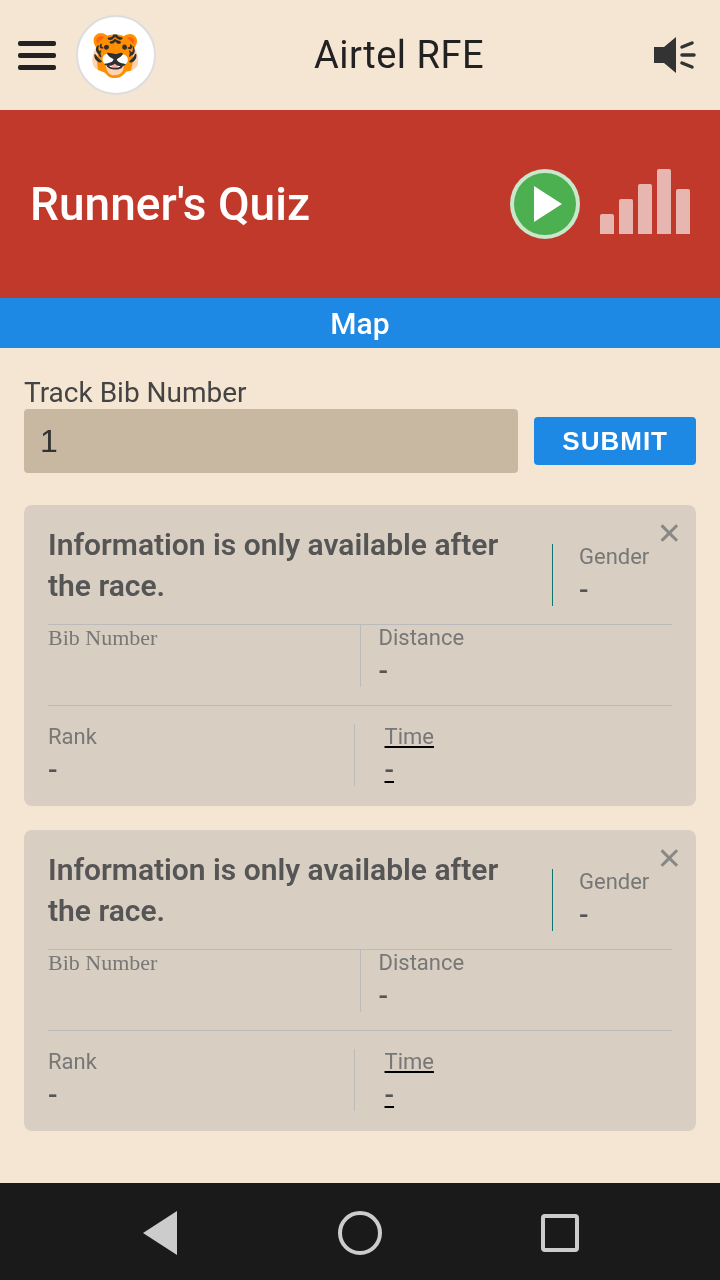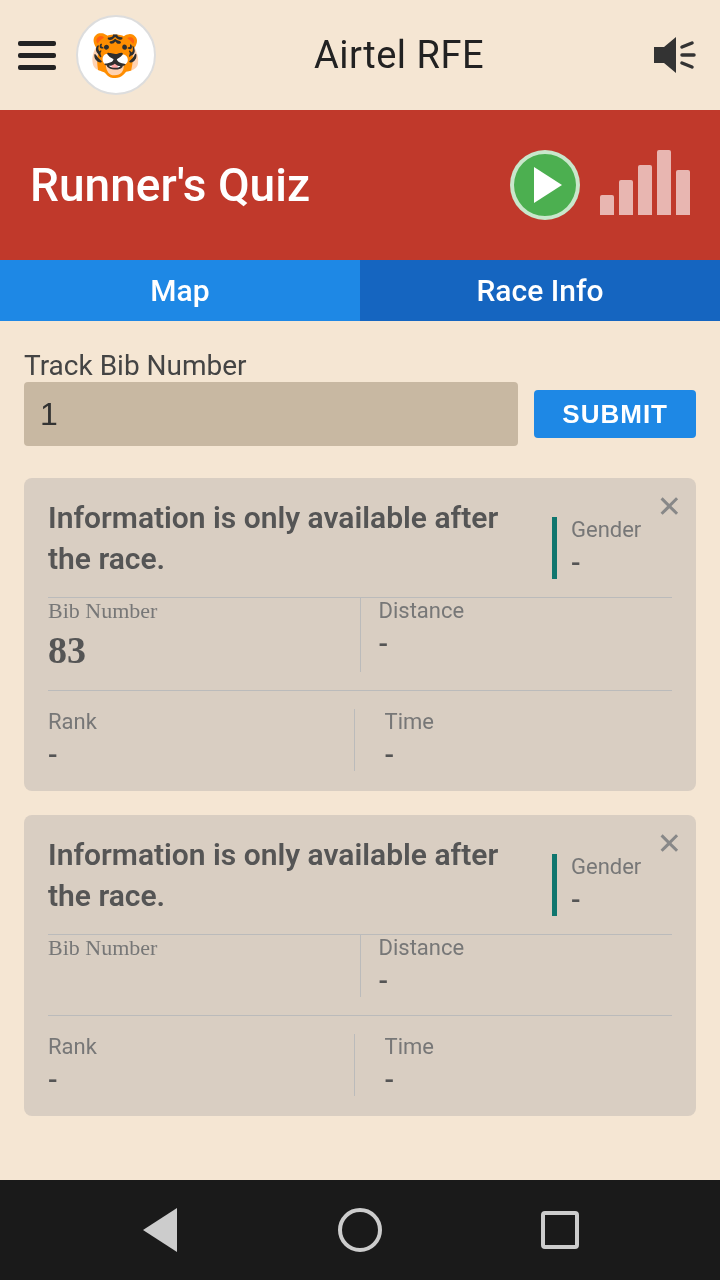--- a/index.html
+++ b/index.html
@@ -67,21 +67,21 @@
       cursor: pointer;
     }
 
     
     .red-banner {
       background: #c0392b;
       padding: 20px 30px;
       display: flex;
       align-items: center;
       justify-content: space-between;
-      height: 150px;
+      height: 188px;
     }
     .banner-title {
       color: #fff;
       font-size: 46px;
       font-weight: 500;
     }
     .banner-controls {
       display: flex;
       align-items: center;
       gap: 20px;
@@ -117,21 +117,21 @@
     }
     .chart-bar {
       background: rgba(255,255,255,0.7);
       width: 14px;
       border-radius: 2px 2px 0 0;
     }
 
     
     .tabs {
       display: flex;
-      height: 61px;
+      height: 50px;
     }
     .tab {
       flex: 1;
       display: flex;
       align-items: center;
       justify-content: center;
       font-size: 30px;
       font-weight: 500;
       cursor: pointer;
       color: #fff;
@@ -211,22 +211,22 @@
     .card-info-text {
       font-size: 30px;
       font-weight: 600;
       color: #555;
       flex: 1;
       line-height: 1.35;
       padding-right: 20px;
     }
     .card-gender-section {
       min-width: 120px;
-      border-left: 5px solid #0f766e;
-      padding-left: 14px;
+      border-left: 1px solid #0f766e;
+      padding-left: 26px;
     }
     .card-field-label {
       font-size: 22px;
       color: #777;
       margin-bottom: 4px;
     }
     .card-field-value {
       font-size: 28px;
       color: #555;
       font-weight: 500;
@@ -251,20 +251,21 @@
       display: flex;
     }
     .card-rank-section {
       flex: 1;
       border-right: 1px solid #bbb;
       padding-right: 18px;
     }
     .card-time-section {
       flex: 1;
       padding-left: 30px;
+      text-decoration: underline;
     }
     .card-big-value {
       font-size: 38px;
       font-weight: 700;
       color: #555;
     }
 
     
     .bottom-nav {
       background: #1a1a1a;
@@ -334,21 +335,20 @@
       <div class="chart-bar" style="height:35px"></div>
       <div class="chart-bar" style="height:50px"></div>
       <div class="chart-bar" style="height:65px"></div>
       <div class="chart-bar" style="height:45px"></div>
     </div>
   </div>
 </div>
 
 <div class="tabs">
   <div class="tab tab-map">Map</div>
-  <div class="tab tab-race-info">Race Info</div>
 </div>
 
 <div class="main-content">
   <div class="track-bib-label">Track Bib Number</div>
   <div class="bib-input-row">
     <input class="bib-input" type="text" value="1" style="">
     <button class="submit-btn">SUBMIT</button>
   </div>
 
   <div class="info-card">
@@ -356,21 +356,20 @@
     <div class="card-top-row">
       <div class="card-info-text">Information is only available after the race.</div>
       <div class="card-gender-section">
         <div class="card-field-label">Gender</div>
         <div class="card-field-value">-</div>
       </div>
     </div>
     <div class="card-bib-row">
       <div class="card-bib-section">
         <div class="card-field-label">Bib Number</div>
-        <div class="card-big-value">83</div>
       </div>
       <div class="card-distance-section">
         <div class="card-field-label">Distance</div>
         <div class="card-field-value">-</div>
       </div>
     </div>
     <div class="card-rank-row">
       <div class="card-rank-section">
         <div class="card-field-label">Rank</div>
         <div class="card-field-value">-</div>

